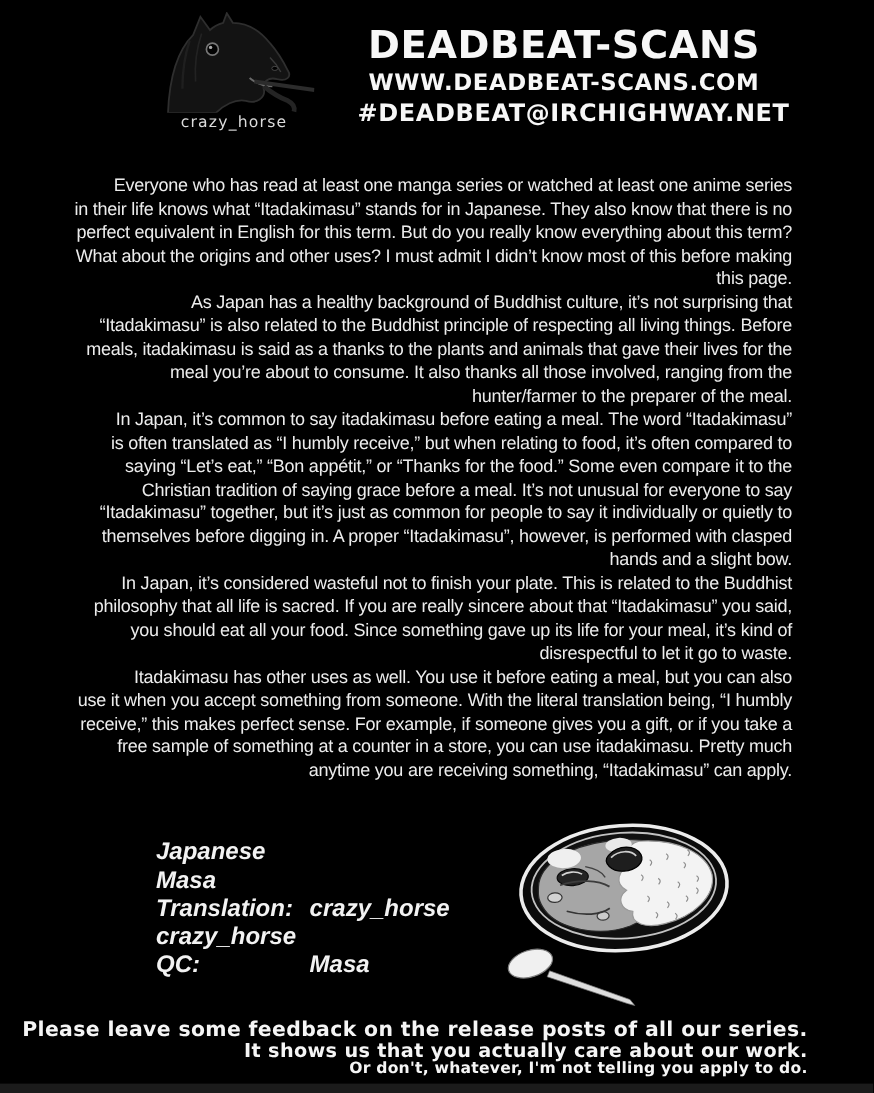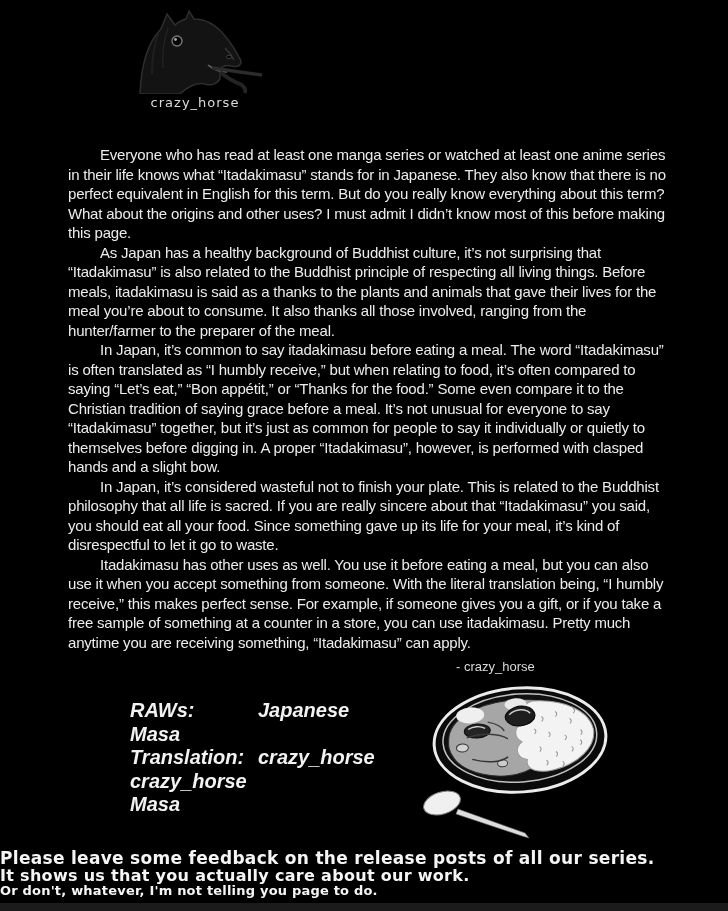--- a/index.html
+++ b/index.html
@@ -11,37 +11,37 @@
   .logo svg{display:block;}
   .logo-caption{margin-top:1px;text-align:center;font-family:"DejaVu Sans",sans-serif;
                 font-size:13px;letter-spacing:1px;color:#dcdcdc;}
   .title-block{position:absolute;left:298px;top:20px;width:344px;text-align:center;
                font-family:"DejaVu Sans",sans-serif;font-weight:bold;color:#f7f7f7;}
   .title-main{font-size:32px;line-height:34px;letter-spacing:0.5px;}
   .title-site{font-size:19px;line-height:21px;margin-top:5px;letter-spacing:0.5px;}
   .title-irc{font-size:20px;line-height:22px;margin-top:3px;letter-spacing:0.5px;}
 
   
-  .article{position:absolute;left:68px;top:145px;width:604px;
-           font-size:15px;line-height:19.5px;letter-spacing:-0.2px;color:#ececec;}
+  .article{position:absolute;left:56px;top:145px;width:604px;
+           font-size:15px;line-height:19.5px;letter-spacing:-0.2px;color:#ececec;text-align:right;}
   .article p{margin:0;text-indent:32px;}
   .signature{margin-top:5px;padding-left:388px;font-size:13px;letter-spacing:0;color:#d9d9d9;}
 
   
   .credits{position:absolute;left:130px;top:699px;
            font-weight:bold;font-style:italic;font-size:20px;line-height:23.5px;color:#f2f2f2;}
   .credit-row{display:flex;}
   .credit-label{width:128px;}
   .credit-value{}
 
   
   .food-illo{position:absolute;left:415px;top:670px;}
 
   
-  .footer{position:absolute;left:0;top:849px;width:673px;text-align:left;
+  .footer{position:absolute;left:0;top:849px;width:673px;text-align:right;
           font-family:"DejaVu Sans",sans-serif;font-weight:bold;color:#f5f5f5;}
   .f1{font-size:17px;line-height:18px;letter-spacing:0.3px;}
   .f2{font-size:16px;line-height:17px;letter-spacing:0.3px;}
   .f3{font-size:13px;line-height:14px;letter-spacing:0.2px;}
 
   .bottom-bar{position:absolute;left:0;bottom:0;width:728px;height:8px;background:#1b1b1b;}
 </style>
 </head>
 <body>
 
@@ -57,46 +57,50 @@
       <ellipse cx="101" cy="47" rx="2.5" ry="1.7" fill="#000000" stroke="#4a4a4a" stroke-width="0.8"></ellipse>
       <path d="M80,55 C86,60 92,62 99,62" stroke="#6a6a6a" stroke-width="1.6" fill="none"></path>
       <path d="M84,58 L134,65" stroke="#2c2c2c" stroke-width="3.4" fill="none"></path>
       <path d="M92,62 C98,67 104,71 112,74 C116,76 118,79 117,83" stroke="#242424" stroke-width="4" fill="none"></path>
       <path d="M30,24 C26,36 24,50 24,64" stroke="#1f1f1f" stroke-width="2" fill="none"></path>
       <path d="M40,18 C36,30 34,44 35,58" stroke="#222222" stroke-width="1.4" fill="none"></path>
     </svg>
     <div class="logo-caption">crazy_horse</div>
   </div>
 
+  <div class="title-block">
+    <div class="title-main">DEADBEAT-SCANS</div>
+    <div class="title-site">WWW.DEADBEAT-SCANS.COM</div>
+    <div class="title-irc">#DEADBEAT@IRCHIGHWAY.NET</div>
+  </div>
 
   <div class="article">
     <p>Everyone who has read at least one manga series or watched at least one anime series in their life knows what “Itadakimasu” stands for in Japanese. They also know that there is no perfect equivalent in English for this term. But do you really know everything about this term? What about the origins and other uses? I must admit I didn’t know most of this before making this page.</p>
     <p>As Japan has a healthy background of Buddhist culture, it’s not surprising that “Itadakimasu” is also related to the Buddhist principle of respecting all living things. Before meals, itadakimasu is said as a thanks to the plants and animals that gave their lives for the meal you’re about to consume. It also thanks all those involved, ranging from the hunter/farmer to the preparer of the meal.</p>
     <p>In Japan, it’s common to say itadakimasu before eating a meal. The word “Itadakimasu” is often translated as “I humbly receive,” but when relating to food, it’s often compared to saying “Let’s eat,” “Bon appétit,” or “Thanks for the food.” Some even compare it to the Christian tradition of saying grace before a meal. It’s not unusual for everyone to say “Itadakimasu” together, but it’s just as common for people to say it individually or quietly to themselves before digging in. A proper “Itadakimasu”, however, is performed with clasped hands and a slight bow.</p>
     <p>In Japan, it’s considered wasteful not to finish your plate. This is related to the Buddhist philosophy that all life is sacred. If you are really sincere about that “Itadakimasu” you said, you should eat all your food. Since something gave up its life for your meal, it’s kind of disrespectful to let it go to waste.</p>
     <p>Itadakimasu has other uses as well. You use it before eating a meal, but you can also use it when you accept something from someone. With the literal translation being, “I humbly receive,” this makes perfect sense. For example, if someone gives you a gift, or if you take a free sample of something at a counter in a store, you can use itadakimasu. Pretty much anytime you are receiving something, “Itadakimasu” can apply.</p>
-    <div class="signature">- crazy_horse</div>
   </div>
 
   <div class="credits">
     <div class="credit-row">
-      <span class="credit-label">RAWs:</span>
       <span class="credit-value">Japanese</span>
     </div>
     <div class="credit-row">
       <span class="credit-value">Masa</span>
     </div>
     <div class="credit-row">
       <span class="credit-label">Translation:</span>
       <span class="credit-value">crazy_horse</span>
     </div>
     <div class="credit-row">
       <span class="credit-value">crazy_horse</span>
     </div>
     <div class="credit-row">
+      <span class="credit-label">QC:</span>
       <span class="credit-value">Masa</span>
     </div>
   </div>
 
   <svg class="food-illo" width="225" height="180" viewBox="0 0 225 180">
     <g transform="rotate(-4 105 70)">
       <ellipse cx="105" cy="70" rx="86" ry="52" fill="#0a0a0a" stroke="#ececec" stroke-width="3"></ellipse>
       <ellipse cx="105" cy="68" rx="77" ry="44" fill="#101010" stroke="#c2c2c2" stroke-width="1.5"></ellipse>
 
       <path d="M34,64 C36,46 60,32 94,30 C120,28 138,34 142,42 C132,50 128,60 133,72 C135,82 126,96 108,102 C82,110 48,100 38,84 C33,76 33,72 34,64 Z" fill="#a6a6a6" stroke="#2a2a2a" stroke-width="1"></path>
@@ -137,17 +141,17 @@
 
     <g>
       <ellipse cx="27" cy="133" rx="19" ry="11" transform="rotate(-18 27 133)" fill="#f0f0f0" stroke="#7d7d7d" stroke-width="1"></ellipse>
       <path d="M43,139 L110,163 L114,168 L107,166 L41,144 Z" fill="#dedede" stroke="#6f6f6f" stroke-width="0.6"></path>
     </g>
   </svg>
 
   <div class="footer">
     <div class="f1">Please leave some feedback on the release posts of all our series.</div>
     <div class="f2">It shows us that you actually care about our work.</div>
-    <div class="f3">Or don't, whatever, I'm not telling you page to do.</div>
+    <div class="f3">Or don't, whatever, I'm not telling you apply to do.</div>
   </div>
 
   <div class="bottom-bar"></div>
 </div>
 
 </body></html>

